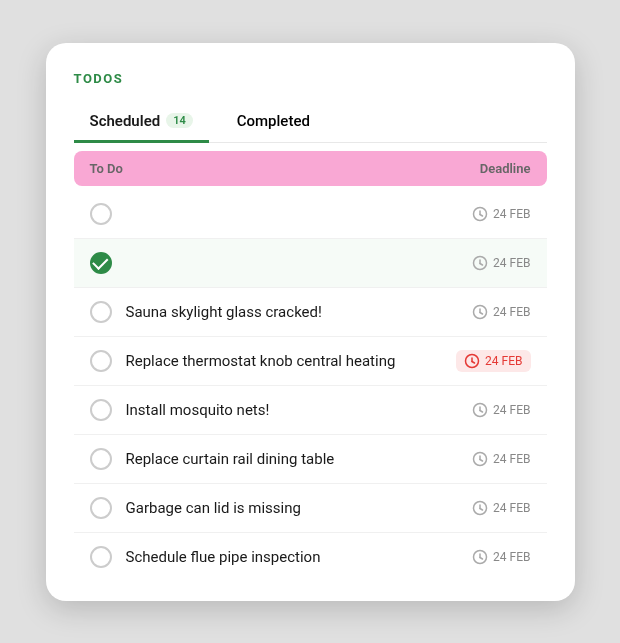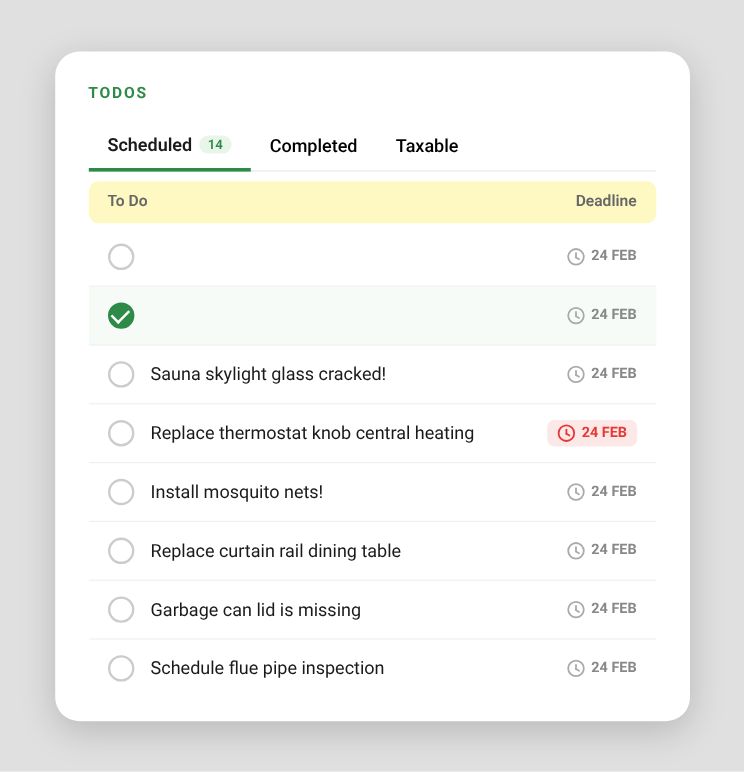--- a/index.html
+++ b/index.html
@@ -31,22 +31,22 @@
       color: #2e8b47;
       font-size: 13px;
       font-weight: 700;
       letter-spacing: 1.5px;
       text-transform: uppercase;
       margin-bottom: 16px;
     }
 
     .tabs {
       display: flex;
-      align-items: flex-end;
-      gap: 0;
+      align-items: flex-start;
+      gap: 12px;
       border-bottom: 1px solid #e8e8e8;
       margin-bottom: 0;
     }
 
     .tab {
       padding: 10px 16px;
       font-size: 15px;
       font-weight: 500;
       color: #000000;
       cursor: pointer;
@@ -77,21 +77,21 @@
 
     .tab.active .tab-badge {
       background: #e8f5e9;
       color: #2e8b47;
     }
 
     .table-header {
       display: flex;
       justify-content: space-between;
       align-items: center;
-      background: #fef9c3;
+      background: #f9a8d4;
       padding: 10px 16px;
       margin-top: 8px;
       border-radius: 8px;
     }
 
     .table-header-label {
       font-size: 13px;
       font-weight: 600;
       color: #666;
     }
@@ -152,24 +152,24 @@
     }
 
     .todo-text {
       font-size: 15px;
       color: #1a1a1a;
       font-weight: 400;
     }
 
     .deadline {
       display: flex;
-      align-items: flex-start;
+      align-items: center;
       gap: 5px;
       font-size: 12px;
-      font-weight: 700;
+      font-weight: 400;
       color: #888;
       white-space: nowrap;
       flex-shrink: 0;
     }
 
     .deadline.overdue {
       color: #e53935;
       background: #fde8e8;
       border-radius: 6px;
       padding: 3px 8px;
@@ -188,23 +188,20 @@
   <div class="page-title">TODOS</div>
 
   <div class="tabs">
     <div class="tab active">
       <span>Scheduled</span>
       <span class="tab-badge">14</span>
     </div>
     <div class="tab">
       <span>Completed</span>
     </div>
-    <div class="tab">
-      <span>Taxable</span>
-    </div>
   </div>
 
   <div class="table-header">
     <span class="table-header-label">To Do</span>
     <span class="table-header-label">Deadline</span>
   </div>
 
   <div class="todo-list" id="todo-list">
       <div class="todo-item">
         <div class="todo-left">

